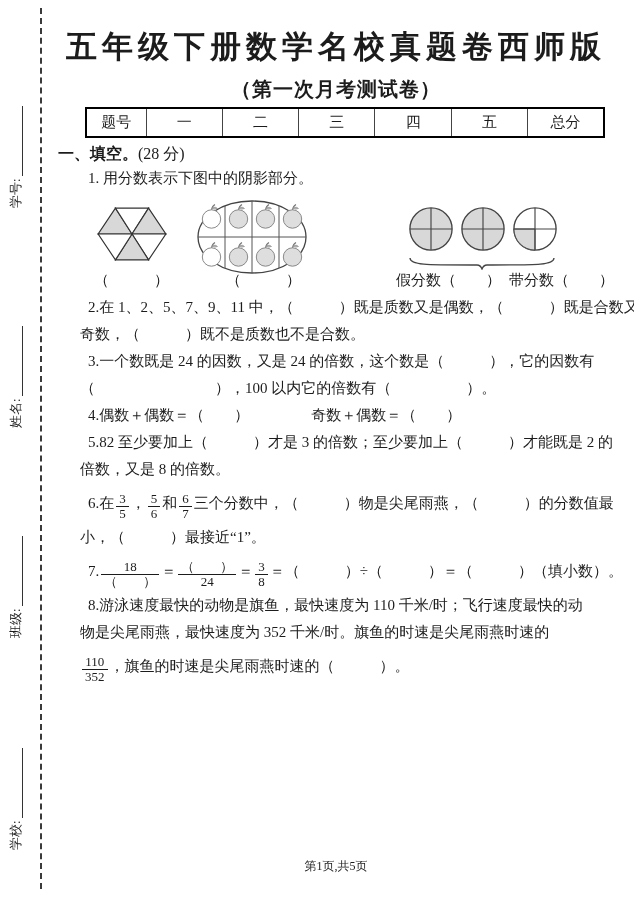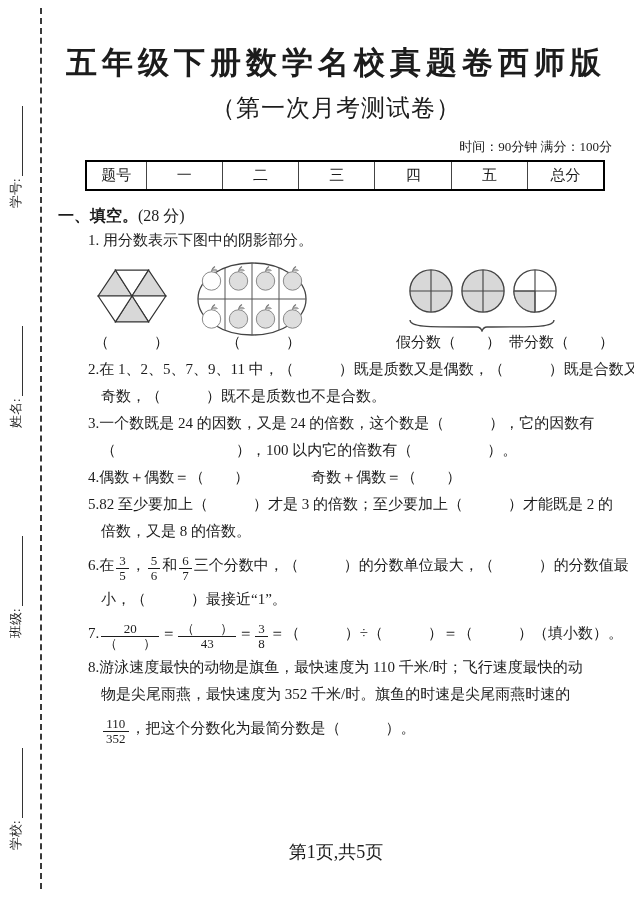--- a/index.html
+++ b/index.html
@@ -22,61 +22,61 @@
     transform: rotate(-90deg); transform-origin: 50% 50%;
     font-size: 13px; white-space: nowrap;
   }
   .seal-field .write-line {
     display: inline-block; width: 70px; height: 13px; margin-left: 2px;
     border-bottom: 1px solid #333;
   }
   #seal-1 { top: 138px; } #seal-2 { top: 358px; } #seal-3 { top: 568px; } #seal-4 { top: 780px; }
 
   
-  .content { position: absolute; left: 58px; top: 16px; width: 556px; }
+  .content { position: absolute; left: 58px; top: 0; width: 556px; }
   .title { margin-top: 26px; text-align: center; font-size: 31px; font-weight: 700; letter-spacing: 5px; }
-  .subtitle { margin-top: 8px; text-align: center; font-size: 24px; font-weight: 400; letter-spacing: 1px; }
+  .subtitle { margin-top: 8px; text-align: center; font-size: 20px; font-weight: 700; letter-spacing: 1px; }
   .meta { margin-top: 14px; text-align: right; font-size: 13px; padding-right: 2px; }
 
   table.score-table {
     margin: 4px 0 0 27px; border-collapse: collapse; width: 520px;
     border: 2px solid #000000; table-layout: fixed;
   }
   table.score-table td {
     border: 1px solid #444; height: 29px; text-align: center;
     font-size: 15px; font-weight: 400;
   }
   table.score-table td.first { width: 60px; }
 
-  .sec-head { margin-top: 15px; font-size: 16px; }
+  .sec-head { margin-top: 6px; font-size: 16px; }
   .sec-head .b { font-weight: 700; }
   .qline { font-size: 15px; line-height: 27px; white-space: nowrap; }
   .ind-num { margin-left: 30px; }      
-  .ind-cont { margin-left: 43px; }     
+  .ind-cont { margin-left: 22px; }     
   .q4col { display: inline-block; min-width: 212px; }
 
   
   .figures { position: relative; height: 97px; margin-top: 5px; }
   .fig-hex { position: absolute; left: 38px; top: 2px; }
   .fig-ellipse { position: absolute; left: 138px; top: 2px; }
   .fig-circles { position: absolute; left: 350px; top: 9px; display: flex; gap: 6px; }
   .fig-brace { position: absolute; left: 350px; top: 60px; }
   .cap { position: absolute; top: 74px; font-size: 15px; }
   .cap-hex { left: 16px; width: 115px; text-align: center; }
   .cap-ellipse { left: 148px; width: 115px; text-align: center; }
   .cap-fracs { left: 338px; white-space: nowrap; }
   .cap-fracs span { margin-right: 8px; }
 
   
   .frac { display: inline-block; vertical-align: -10px; text-align: center; line-height: 1.08; margin: 0 2px; }
   .frac .fn { display: block; font-size: 13px; padding: 0 3px; }
   .frac .fd { display: block; font-size: 13px; padding: 0 3px; border-top: 1px solid #1c1c1c; }
   .tall { line-height: 41px; }
 
-  .footer { position: absolute; left: 58px; top: 840px; width: 556px; text-align: center; font-size: 18px; }
+  .footer { position: absolute; left: 58px; top: 858px; width: 556px; text-align: center; font-size: 12px; }
 </style>
 </head>
 <body>
 
 <div class="page">
 
   <div class="seal-line"></div>
   <div class="seal-field" id="seal-1">
     <span>学号:</span>
     <span class="write-line"></span>
@@ -91,21 +91,20 @@
   </div>
   <div class="seal-field" id="seal-4">
     <span>学校:</span>
     <span class="write-line"></span>
   </div>
 
   <div class="content">
 
     <div class="title">五年级下册数学名校真题卷西师版</div>
     <div class="subtitle">（第一次月考测试卷）</div>
-    <div class="meta">时间：90分钟  满分：100分</div>
 
     <table class="score-table">
       <tbody>
           <tr>
         <td class="first">题号</td>
         <td>一</td>
         <td>二</td>
         <td>三</td>
         <td>四</td>
         <td>五</td>
@@ -205,32 +204,32 @@
     <div class="qline ind-num">
       <span>4.</span><span class="q4col">偶数＋偶数＝（　　）</span><span>奇数＋偶数＝（　　）</span>
     </div>
 
     <div class="qline ind-num">
       <span>5.</span><span>82 至少要加上（　　　）才是 3 的倍数；至少要加上（　　　）才能既是 2 的</span>
     </div>
     <div class="qline ind-cont">倍数，又是 8 的倍数。</div>
 
     <div class="qline ind-num tall">
-      <span>6.</span><span>在</span><span class="frac"><span class="fn">3</span><span class="fd">5</span></span><span>，</span><span class="frac"><span class="fn">5</span><span class="fd">6</span></span><span>和</span><span class="frac"><span class="fn">6</span><span class="fd">7</span></span><span>三个分数中，（　　　）的分数单位最大，（　　　）的分数值最</span>
+      <span>6.</span><span>在</span><span class="frac"><span class="fn">3</span><span class="fd">5</span></span><span>，</span><span class="frac"><span class="fn">5</span><span class="fd">6</span></span><span>和</span><span class="frac"><span class="fn">6</span><span class="fd">7</span></span><span>三个分数中，（　　　）物是尖尾雨燕，（　　　）的分数值最</span>
     </div>
     <div class="qline ind-cont">小，（　　　）最接近“1”。</div>
 
     <div class="qline ind-num tall">
-      <span>7.</span><span class="frac"><span class="fn">20</span><span class="fd">（　　）</span></span><span>＝</span><span class="frac"><span class="fn">（　　）</span><span class="fd">43</span></span><span>＝</span><span class="frac"><span class="fn">3</span><span class="fd">8</span></span><span>＝（　　　）÷（　　　）＝（　　　）（填小数）。</span>
+      <span>7.</span><span class="frac"><span class="fn">18</span><span class="fd">（　　）</span></span><span>＝</span><span class="frac"><span class="fn">（　　）</span><span class="fd">24</span></span><span>＝</span><span class="frac"><span class="fn">3</span><span class="fd">8</span></span><span>＝（　　　）÷（　　　）＝（　　　）（填小数）。</span>
     </div>
 
     <div class="qline ind-num">
       <span>8.</span><span>游泳速度最快的动物是旗鱼，最快速度为 110 千米/时；飞行速度最快的动</span>
     </div>
     <div class="qline ind-cont">物是尖尾雨燕，最快速度为 352 千米/时。旗鱼的时速是尖尾雨燕时速的</div>
     <div class="qline ind-cont tall">
-      <span class="frac"><span class="fn">110</span><span class="fd">352</span></span><span>，把这个分数化为最简分数是（　　　）。</span>
+      <span class="frac"><span class="fn">110</span><span class="fd">352</span></span><span>，旗鱼的时速是尖尾雨燕时速的（　　　）。</span>
     </div>
 
   </div>
 
   <div class="footer">第1页,共5页</div>
 </div>
 
 </body></html>

